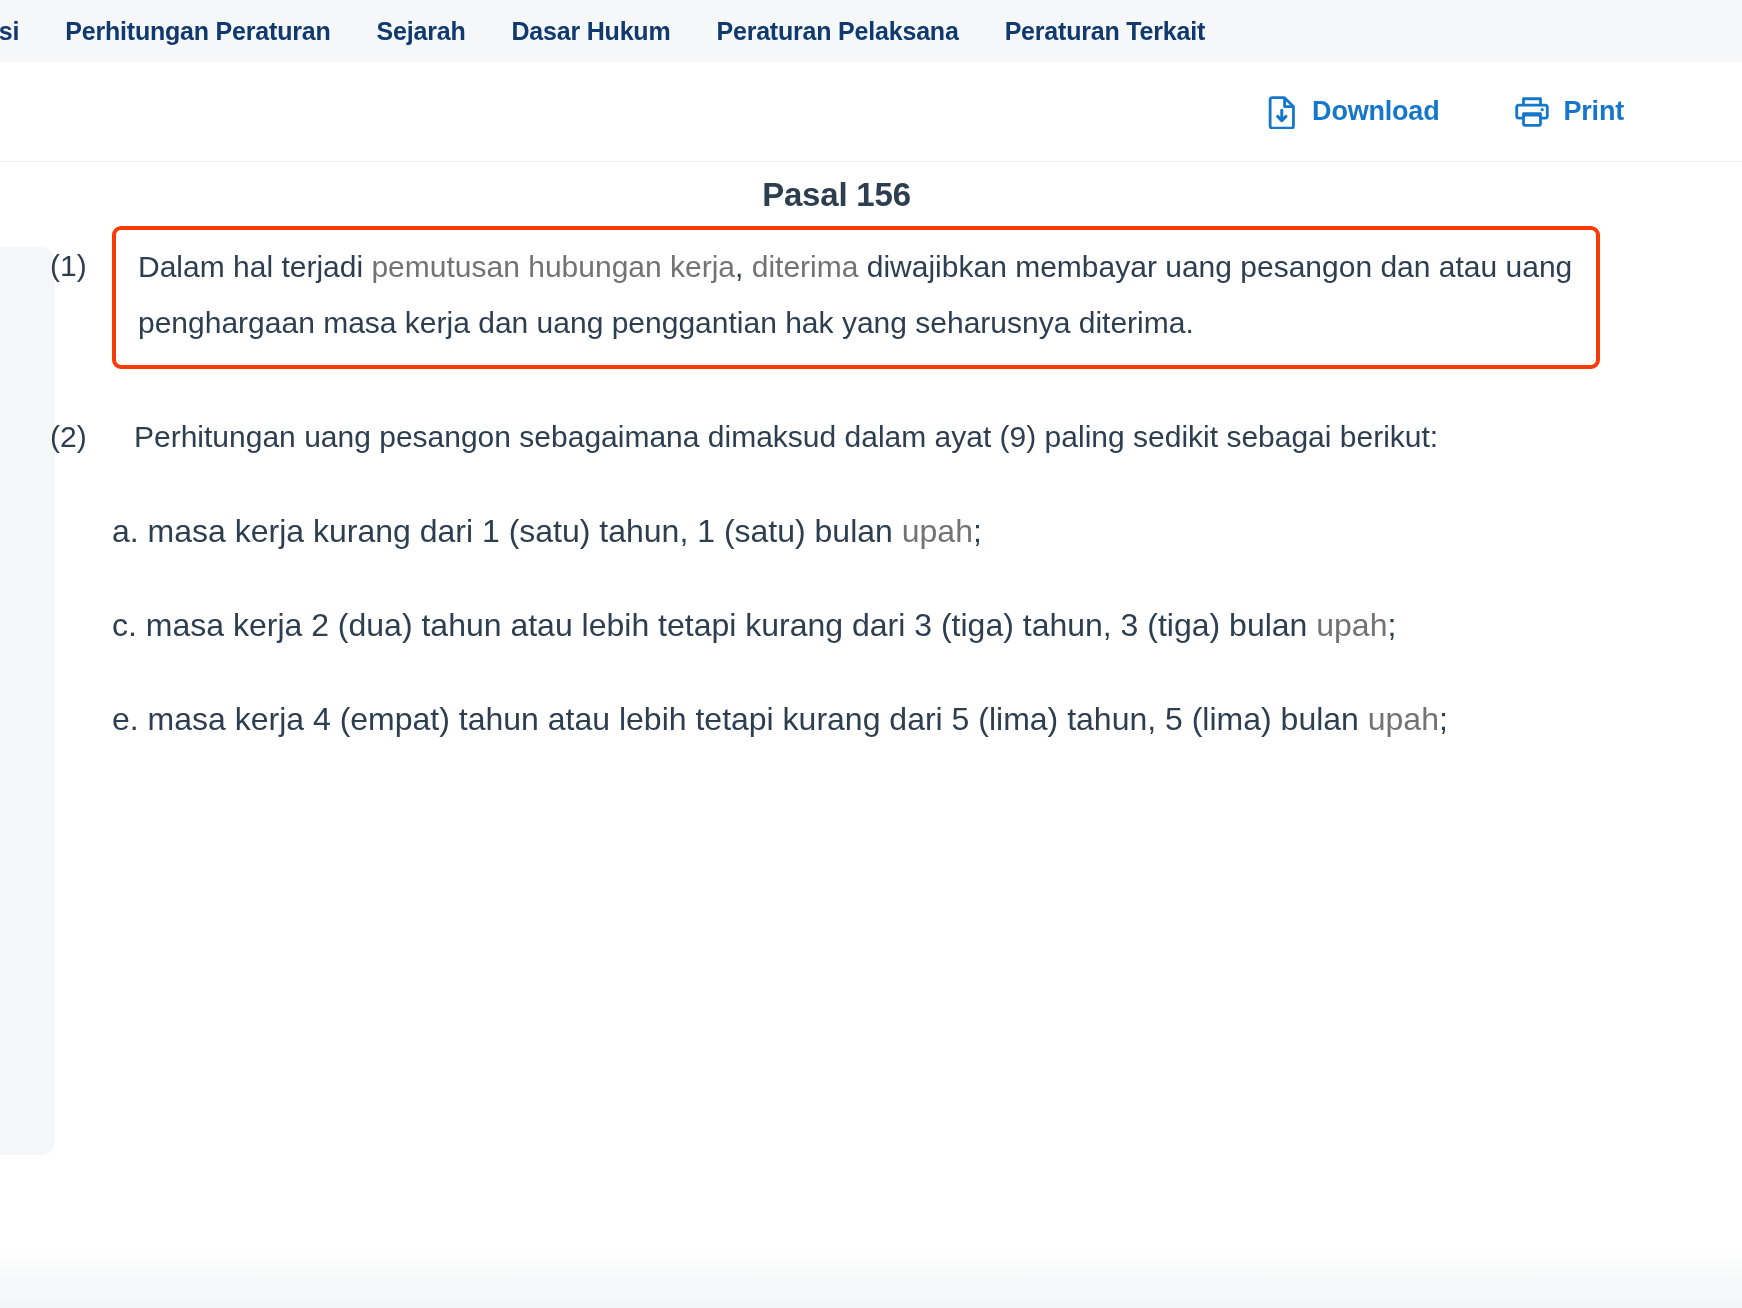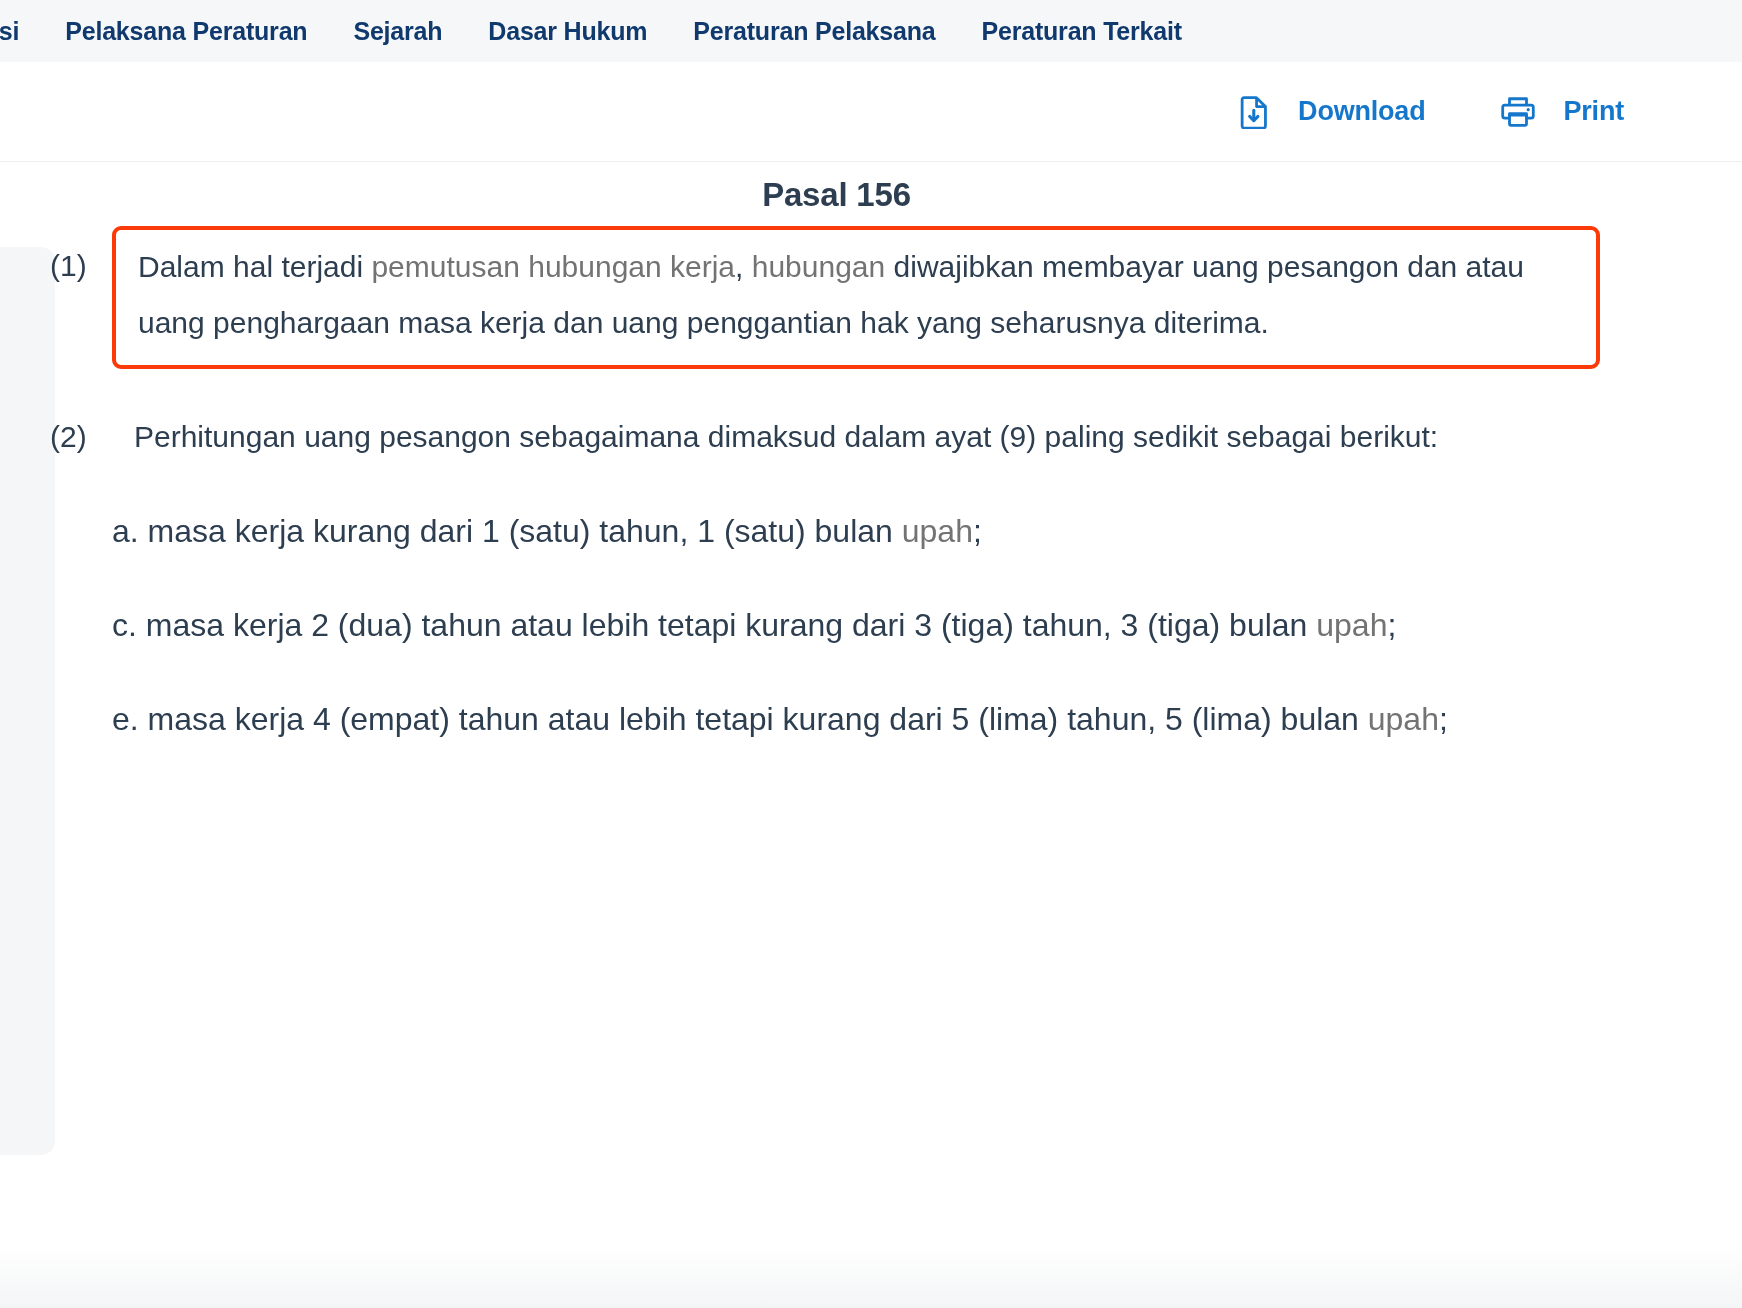--- a/index.html
+++ b/index.html
@@ -49,21 +49,21 @@
     display: flex;
     align-items: center;
     justify-content: flex-end;
     box-sizing: border-box;
     padding-right: 118px;
     border-bottom: 1px solid #eceef0;
   }
   .action-btn {
     display: flex;
     align-items: center;
-    gap: 28px;
+    gap: 14px;
     cursor: pointer;
     margin-left: 76px;
   }
   .action-btn .lbl {
     color: #1577cc;
     font-size: 27px;
     font-weight: bold;
     letter-spacing: -0.2px;
   }
   .icon-svg { display: block; }
@@ -163,21 +163,21 @@
     background: linear-gradient(to bottom, rgba(255,255,255,0) 0%, #f6f7f8 78%, #f4f5f6 100%);
     pointer-events: none;
   }
 </style>
 </head>
 <body>
 
 <div class="topnav">
   <div class="topnav-item first">dasi</div>
   <div class="topnav-spacer"></div>
-  <div class="topnav-item">Pelaksana Peraturan</div>
+  <div class="topnav-item">Perhitungan Peraturan</div>
   <div class="topnav-spacer"></div>
   <div class="topnav-item">Sejarah</div>
   <div class="topnav-spacer"></div>
   <div class="topnav-item">Dasar Hukum</div>
   <div class="topnav-spacer"></div>
   <div class="topnav-item">Peraturan Pelaksana</div>
   <div class="topnav-spacer"></div>
   <div class="topnav-item">Peraturan Terkait</div>
 </div>
 
@@ -211,21 +211,21 @@
 
 <div class="left-rail"></div>
 
 <div class="doc">
 
   <div class="doc-title">Pasal 156</div>
 
   <div class="clause clause-1">
     <div class="clause-num">(1)</div>
     <div class="hl-box">
-      <div class="clause-body"><span>Dalam hal terjadi </span><span class="lnk">pemutusan hubungan kerja</span><span>, </span><span class="lnk">hubungan</span><span> diwajibkan membayar uang pesangon dan atau uang penghargaan masa kerja dan uang penggantian hak yang seharusnya diterima.</span></div>
+      <div class="clause-body"><span>Dalam hal terjadi </span><span class="lnk">pemutusan hubungan kerja</span><span>, </span><span class="lnk">diterima</span><span> diwajibkan membayar uang pesangon dan atau uang penghargaan masa kerja dan uang penggantian hak yang seharusnya diterima.</span></div>
     </div>
   </div>
 
   <div class="clause clause-2">
     <div class="clause-num">(2)</div>
     <div class="clause-body"><span>Perhitungan uang pesangon sebagaimana dimaksud dalam ayat (9) paling sedikit sebagai berikut:</span></div>
   </div>
 
   <div class="sublist">
     <div class="sub-item"><span>a. masa kerja kurang dari 1 (satu) tahun, 1 (satu) bulan </span><span class="lnk">upah</span><span>;</span></div>

